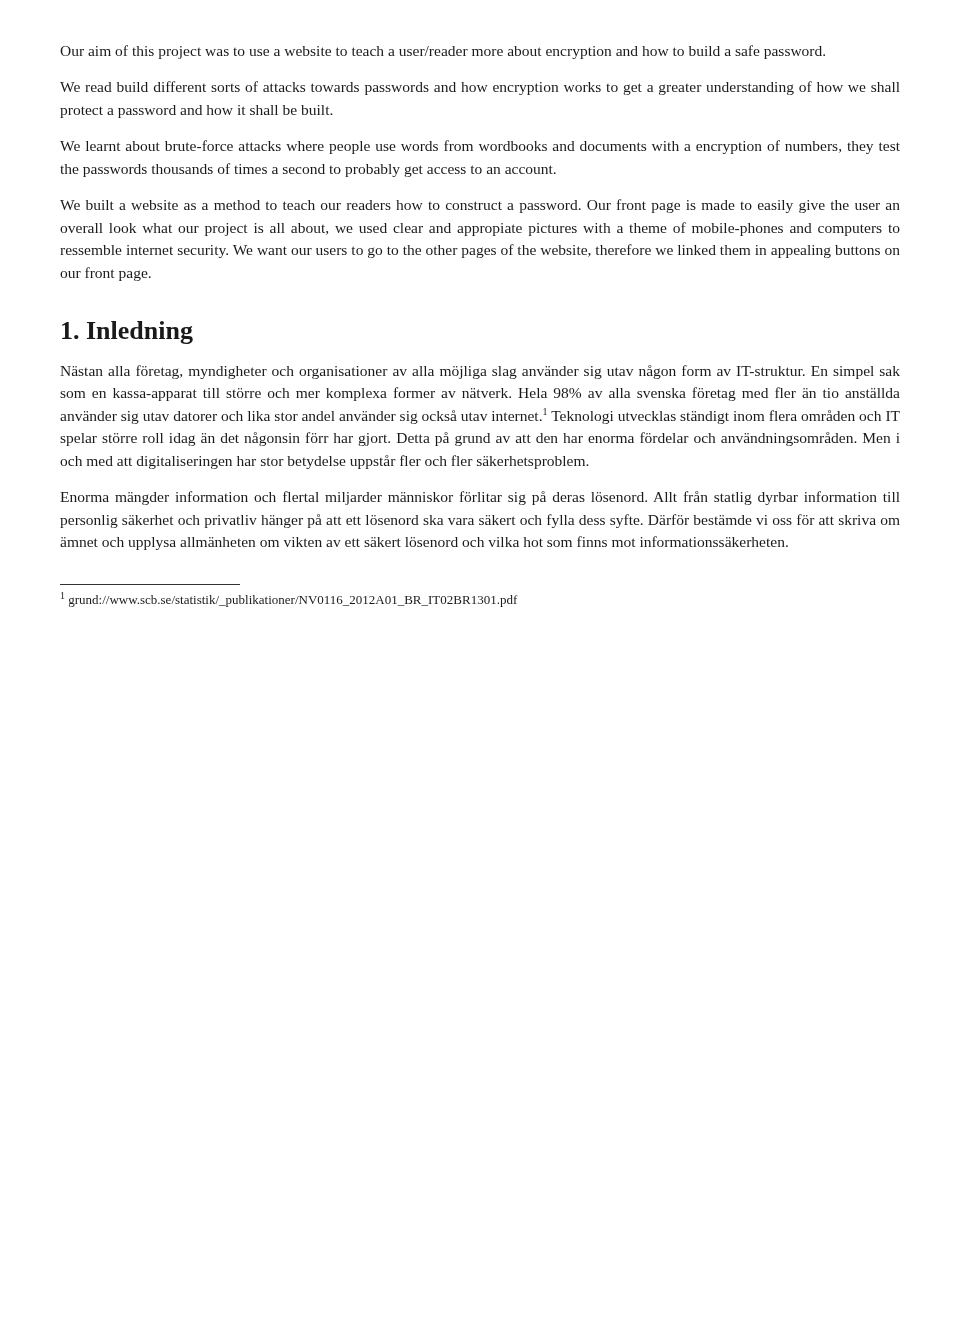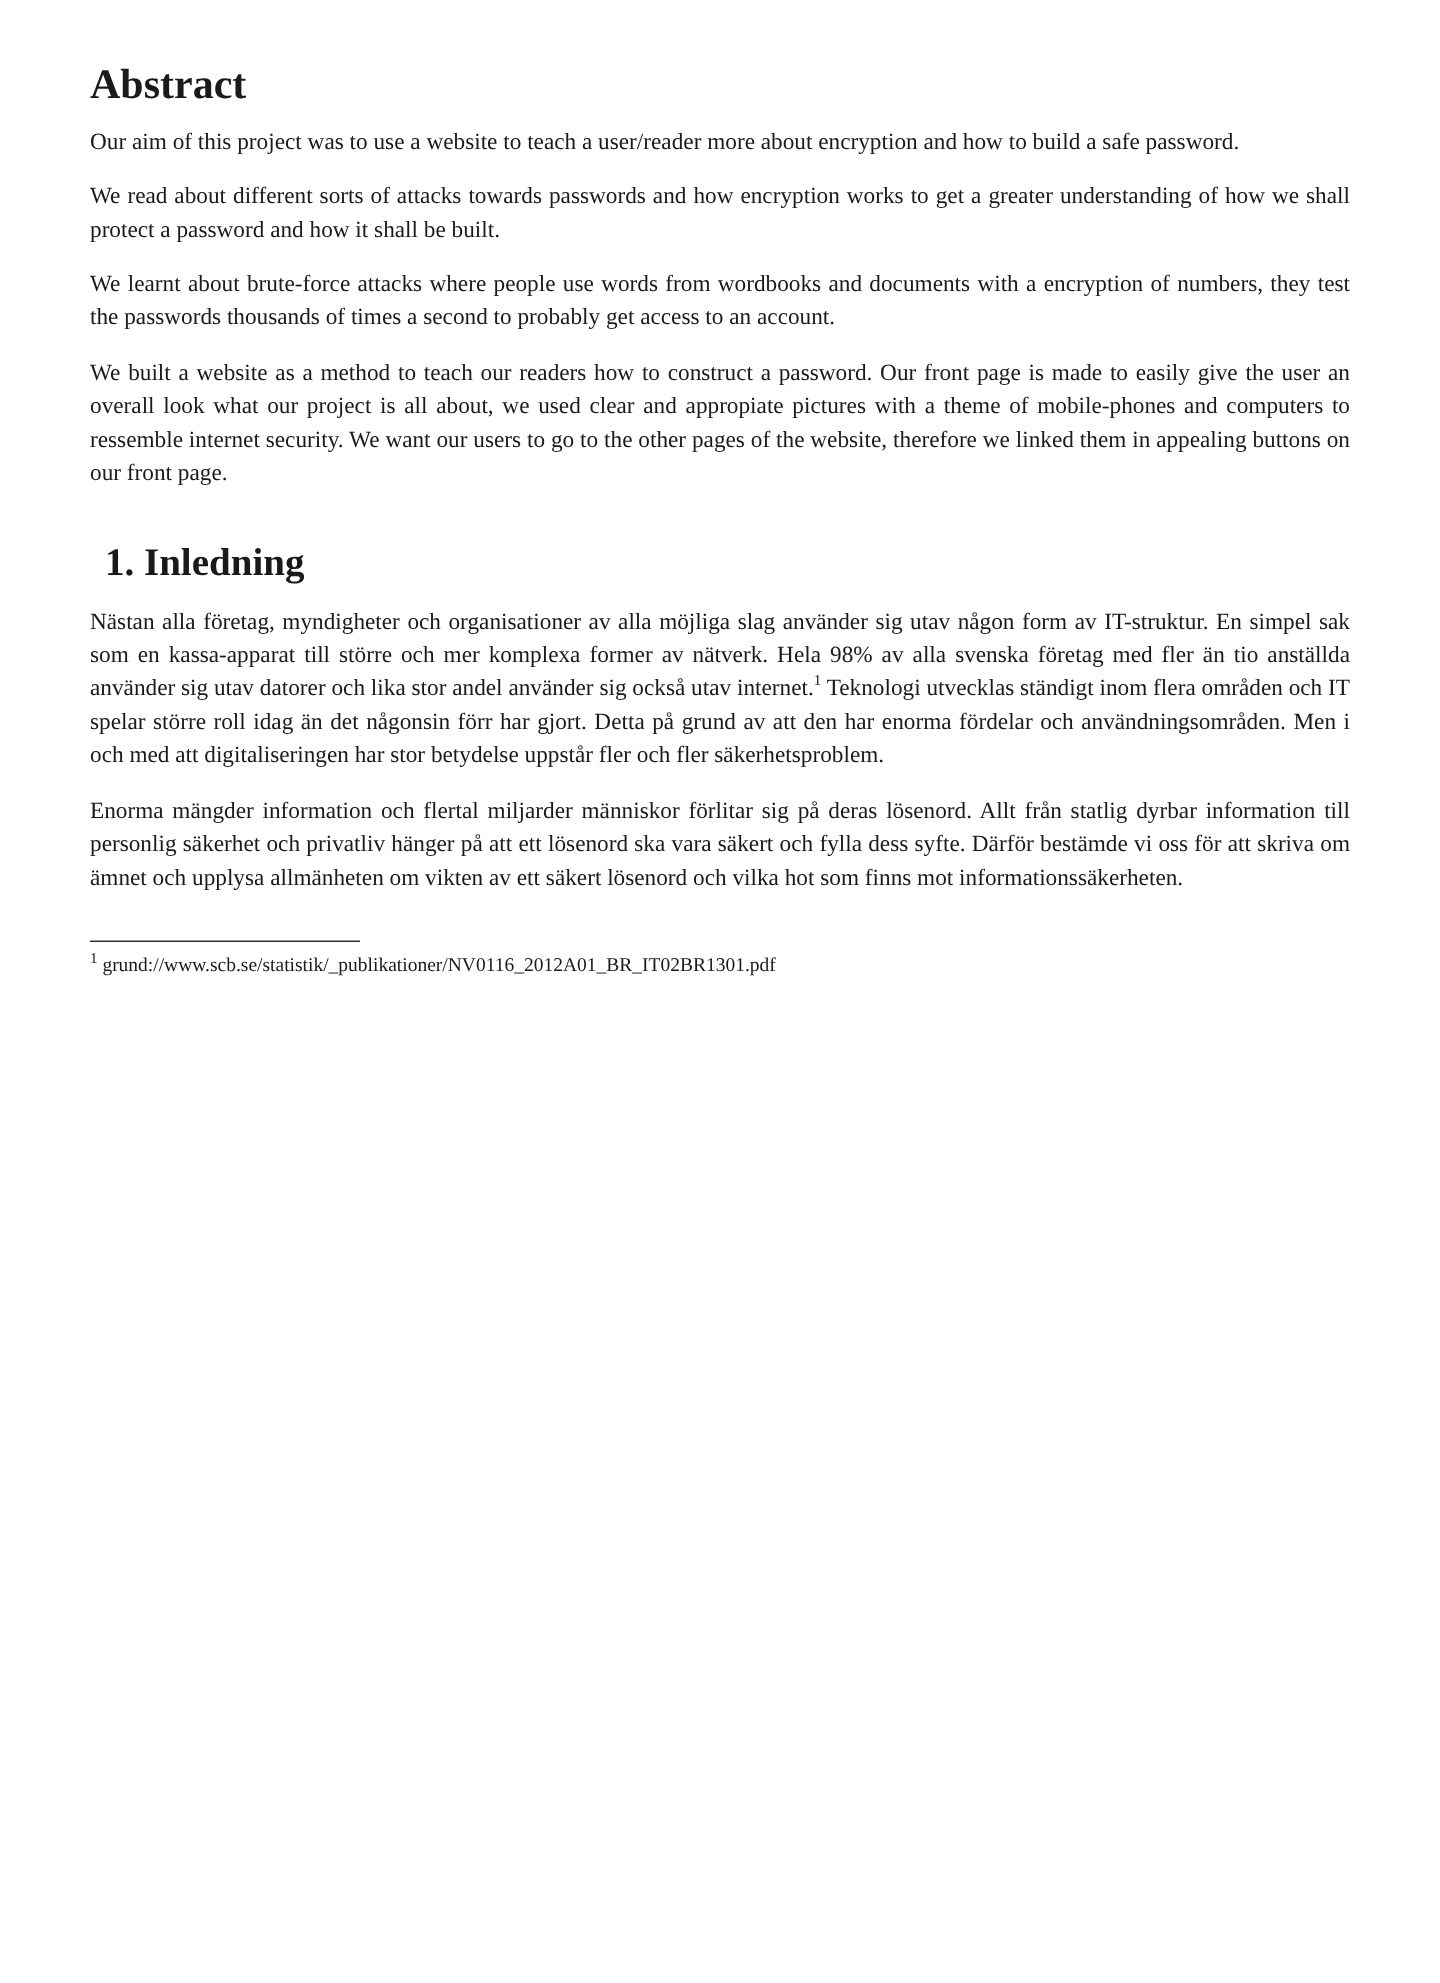--- a/index.html
+++ b/index.html
@@ -32,21 +32,20 @@
     .paragraph {
       margin-bottom: 14px;
       text-align: justify;
     }
 
     .section-heading {
       font-size: 26px;
       font-weight: bold;
       margin-top: 28px;
       margin-bottom: 10px;
-      margin-left: 10px;
     }
 
     .subsection-heading {
       font-size: 15.5px;
       font-weight: bold;
       margin-bottom: 6px;
       margin-top: 4px;
     }
 
     .footnote-divider {
@@ -66,25 +65,24 @@
       font-size: 10px;
       vertical-align: super;
       line-height: 0;
     }
   </style>
 </head>
 <body>
 
 <div class="page">
 
-  <h1 class="abstract-title">Abstract</h1>
 
   <p class="paragraph">Our aim of this project was to use a website to teach a user/reader more about encryption and how to build a safe password.</p>
 
-  <p class="paragraph">We read about different sorts of attacks towards passwords and how encryption works to get a greater understanding of how we shall protect a password and how it shall be built.</p>
+  <p class="paragraph">We read build different sorts of attacks towards passwords and how encryption works to get a greater understanding of how we shall protect a password and how it shall be built.</p>
 
   <p class="paragraph">We learnt about brute-force attacks where people use words from wordbooks and documents with a encryption of numbers, they test the passwords thousands of times a second to probably get access to an account.</p>
 
 
   <p class="paragraph">We built a website as a method to teach our readers how to construct a password. Our front page is made to easily give the user an overall look what our project is all about, we used clear and appropiate pictures with a theme of mobile-phones and computers to ressemble internet security. We want our users to go to the other pages of the website, therefore we linked them in appealing buttons on our front page.</p>
 
   <h2 class="section-heading">1. Inledning</h2>
 
 
   <p class="paragraph">

